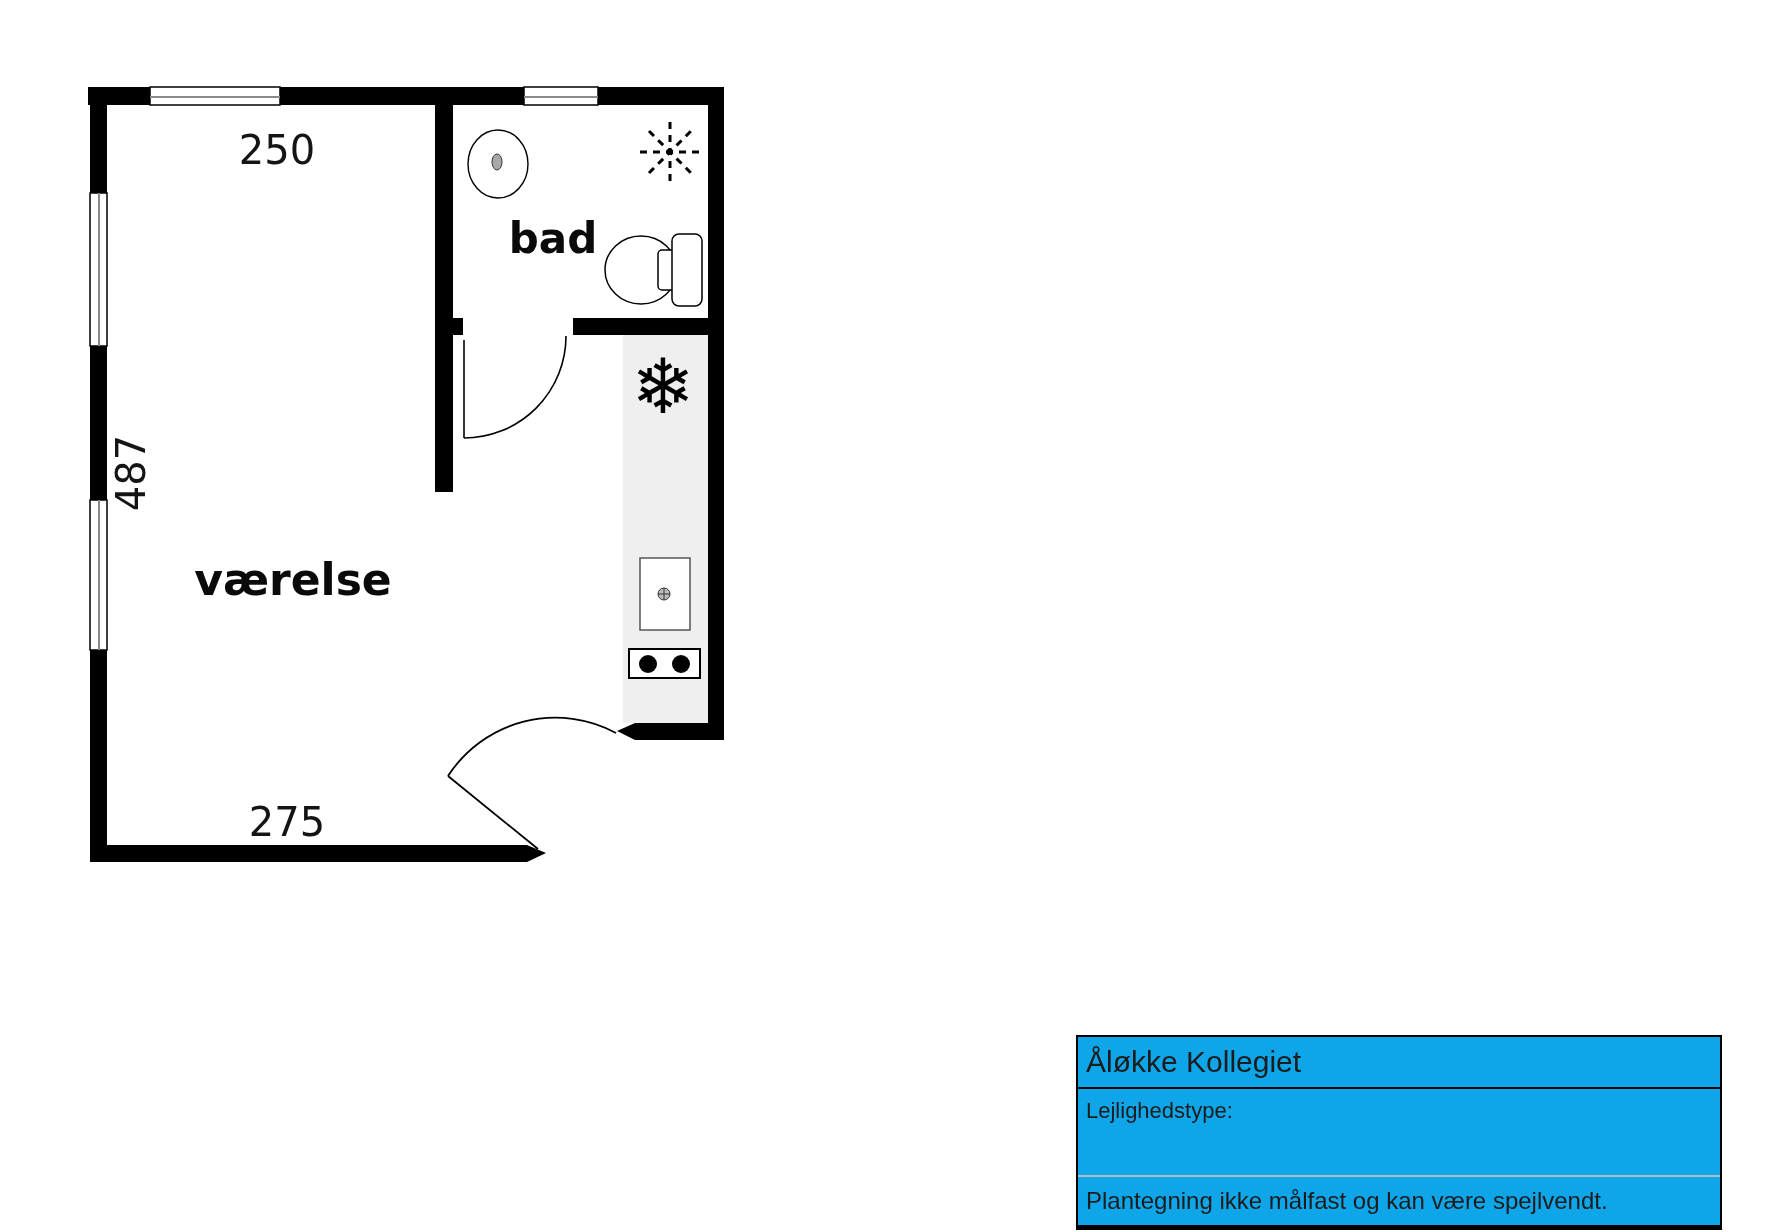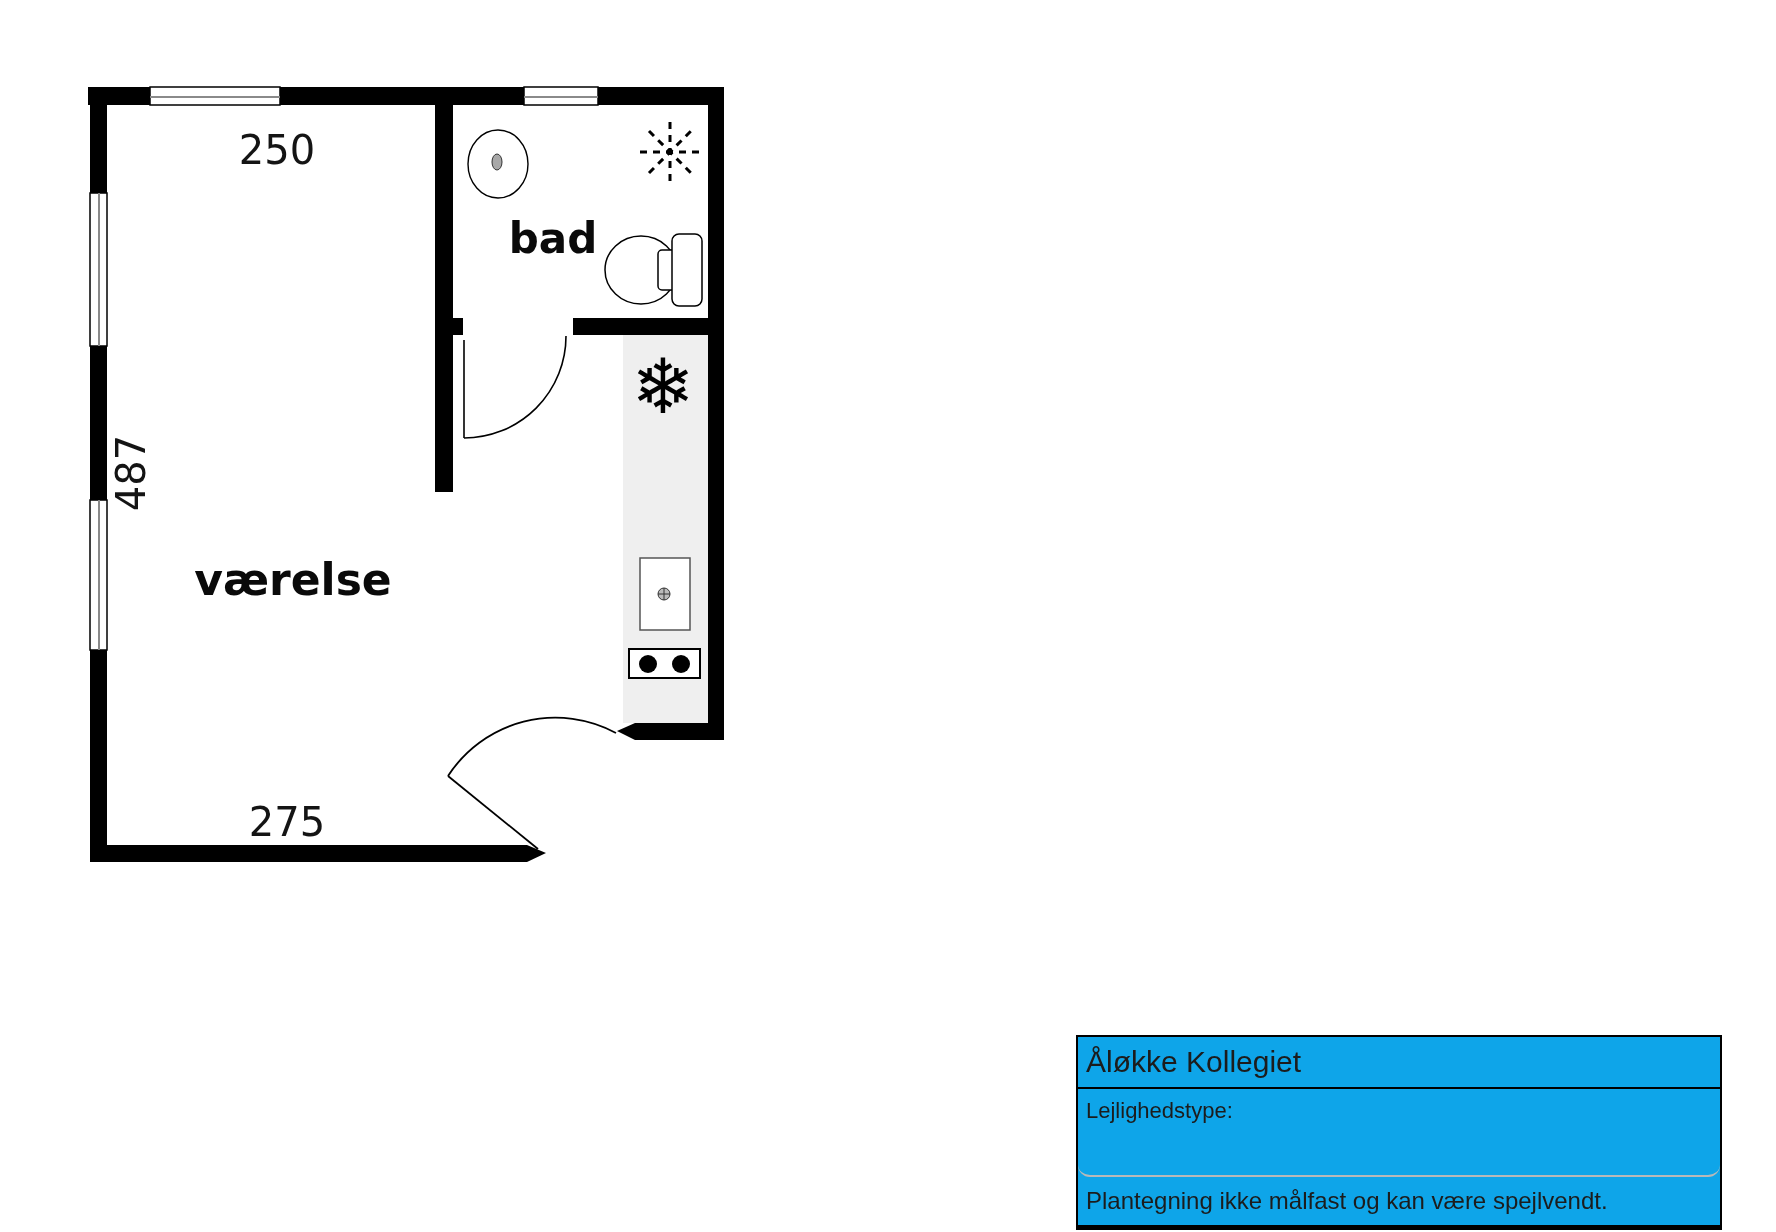--- a/index.html
+++ b/index.html
@@ -47,21 +47,20 @@
     font-size:30px;
     line-height:50px;
     padding-left:8px;
     white-space:nowrap;
   }
   .ib-mid{
     box-sizing:border-box;
     height:88px;
     border-bottom:2px solid #b9b9b9;
     padding-left:8px;
-    border-radius:12px;
   }
   .ib-type-label{
     font-size:22px;
     padding-top:8px;
     line-height:28px;
   }
   .ib-type-value{
     font-size:26px;
     padding-top:12px;
     line-height:30px;

